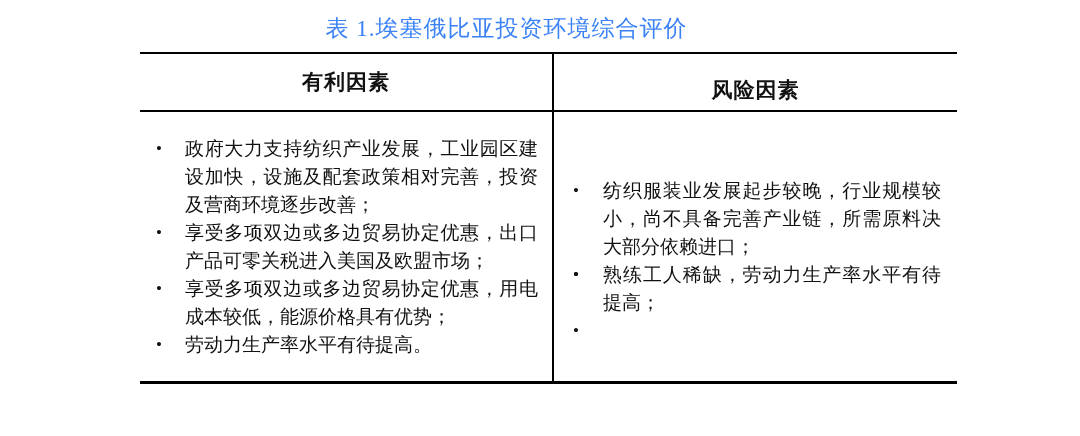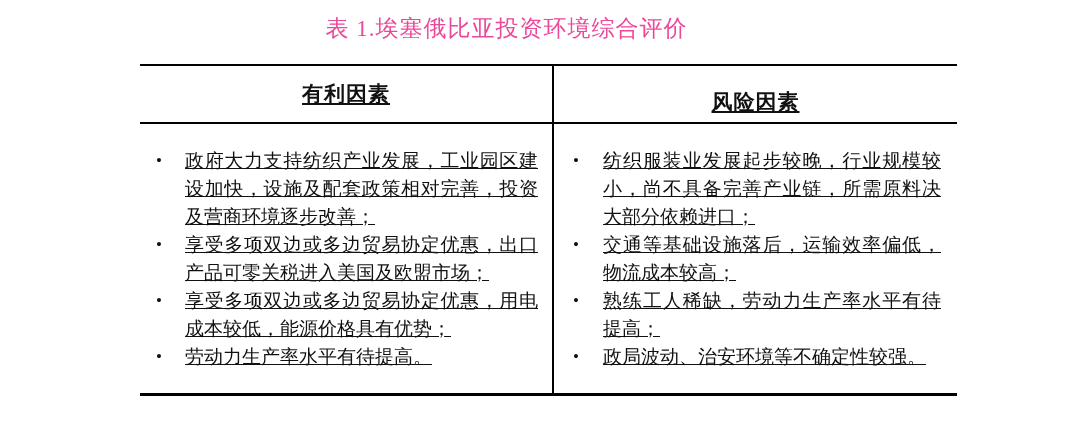--- a/index.html
+++ b/index.html
@@ -20,31 +20,30 @@
   }
   .doc-title {
     position: absolute;
     top: 14px;
     left: 0;
     width: 1013px;
     text-align: center;
     font-size: 23px;
     line-height: 30px;
     letter-spacing: 1px;
-    color: #ec4899;
+    color: #3b82f6;
   }
   .eval-table {
     position: absolute;
     left: 140px;
-    top: 64px;
+    top: 52px;
     width: 817px;
     border-top: 2px solid #000000;
     border-bottom: 3px solid #000000;
     box-sizing: border-box;
-    text-decoration: underline;
   }
   .thead {
     display: flex;
     border-bottom: 2px solid #000000;
     height: 56px;
   }
   .th {
     box-sizing: border-box;
     display: flex;
     align-items: center;
@@ -126,28 +125,26 @@
       </div>
 
       <div class="td right">
         <ul class="bullet-list">
           <li class="bullet-item">
             <span class="bullet">•</span>
             <span class="item-text">纺织服装业发展起步较晚，行业规模较小，尚不具备完善产业链，所需原料决大部分依赖进口；</span>
           </li>
           <li class="bullet-item">
             <span class="bullet">•</span>
-            <span class="item-text">交通等基础设施落后，运输效率偏低，物流成本较高；</span>
           </li>
           <li class="bullet-item">
             <span class="bullet">•</span>
             <span class="item-text">熟练工人稀缺，劳动力生产率水平有待提高；</span>
           </li>
           <li class="bullet-item">
             <span class="bullet">•</span>
-            <span class="item-text">政局波动、治安环境等不确定性较强。</span>
           </li>
         </ul>
       </div>
 
     </div>
   </div>
 </div>
 
 </body></html>

